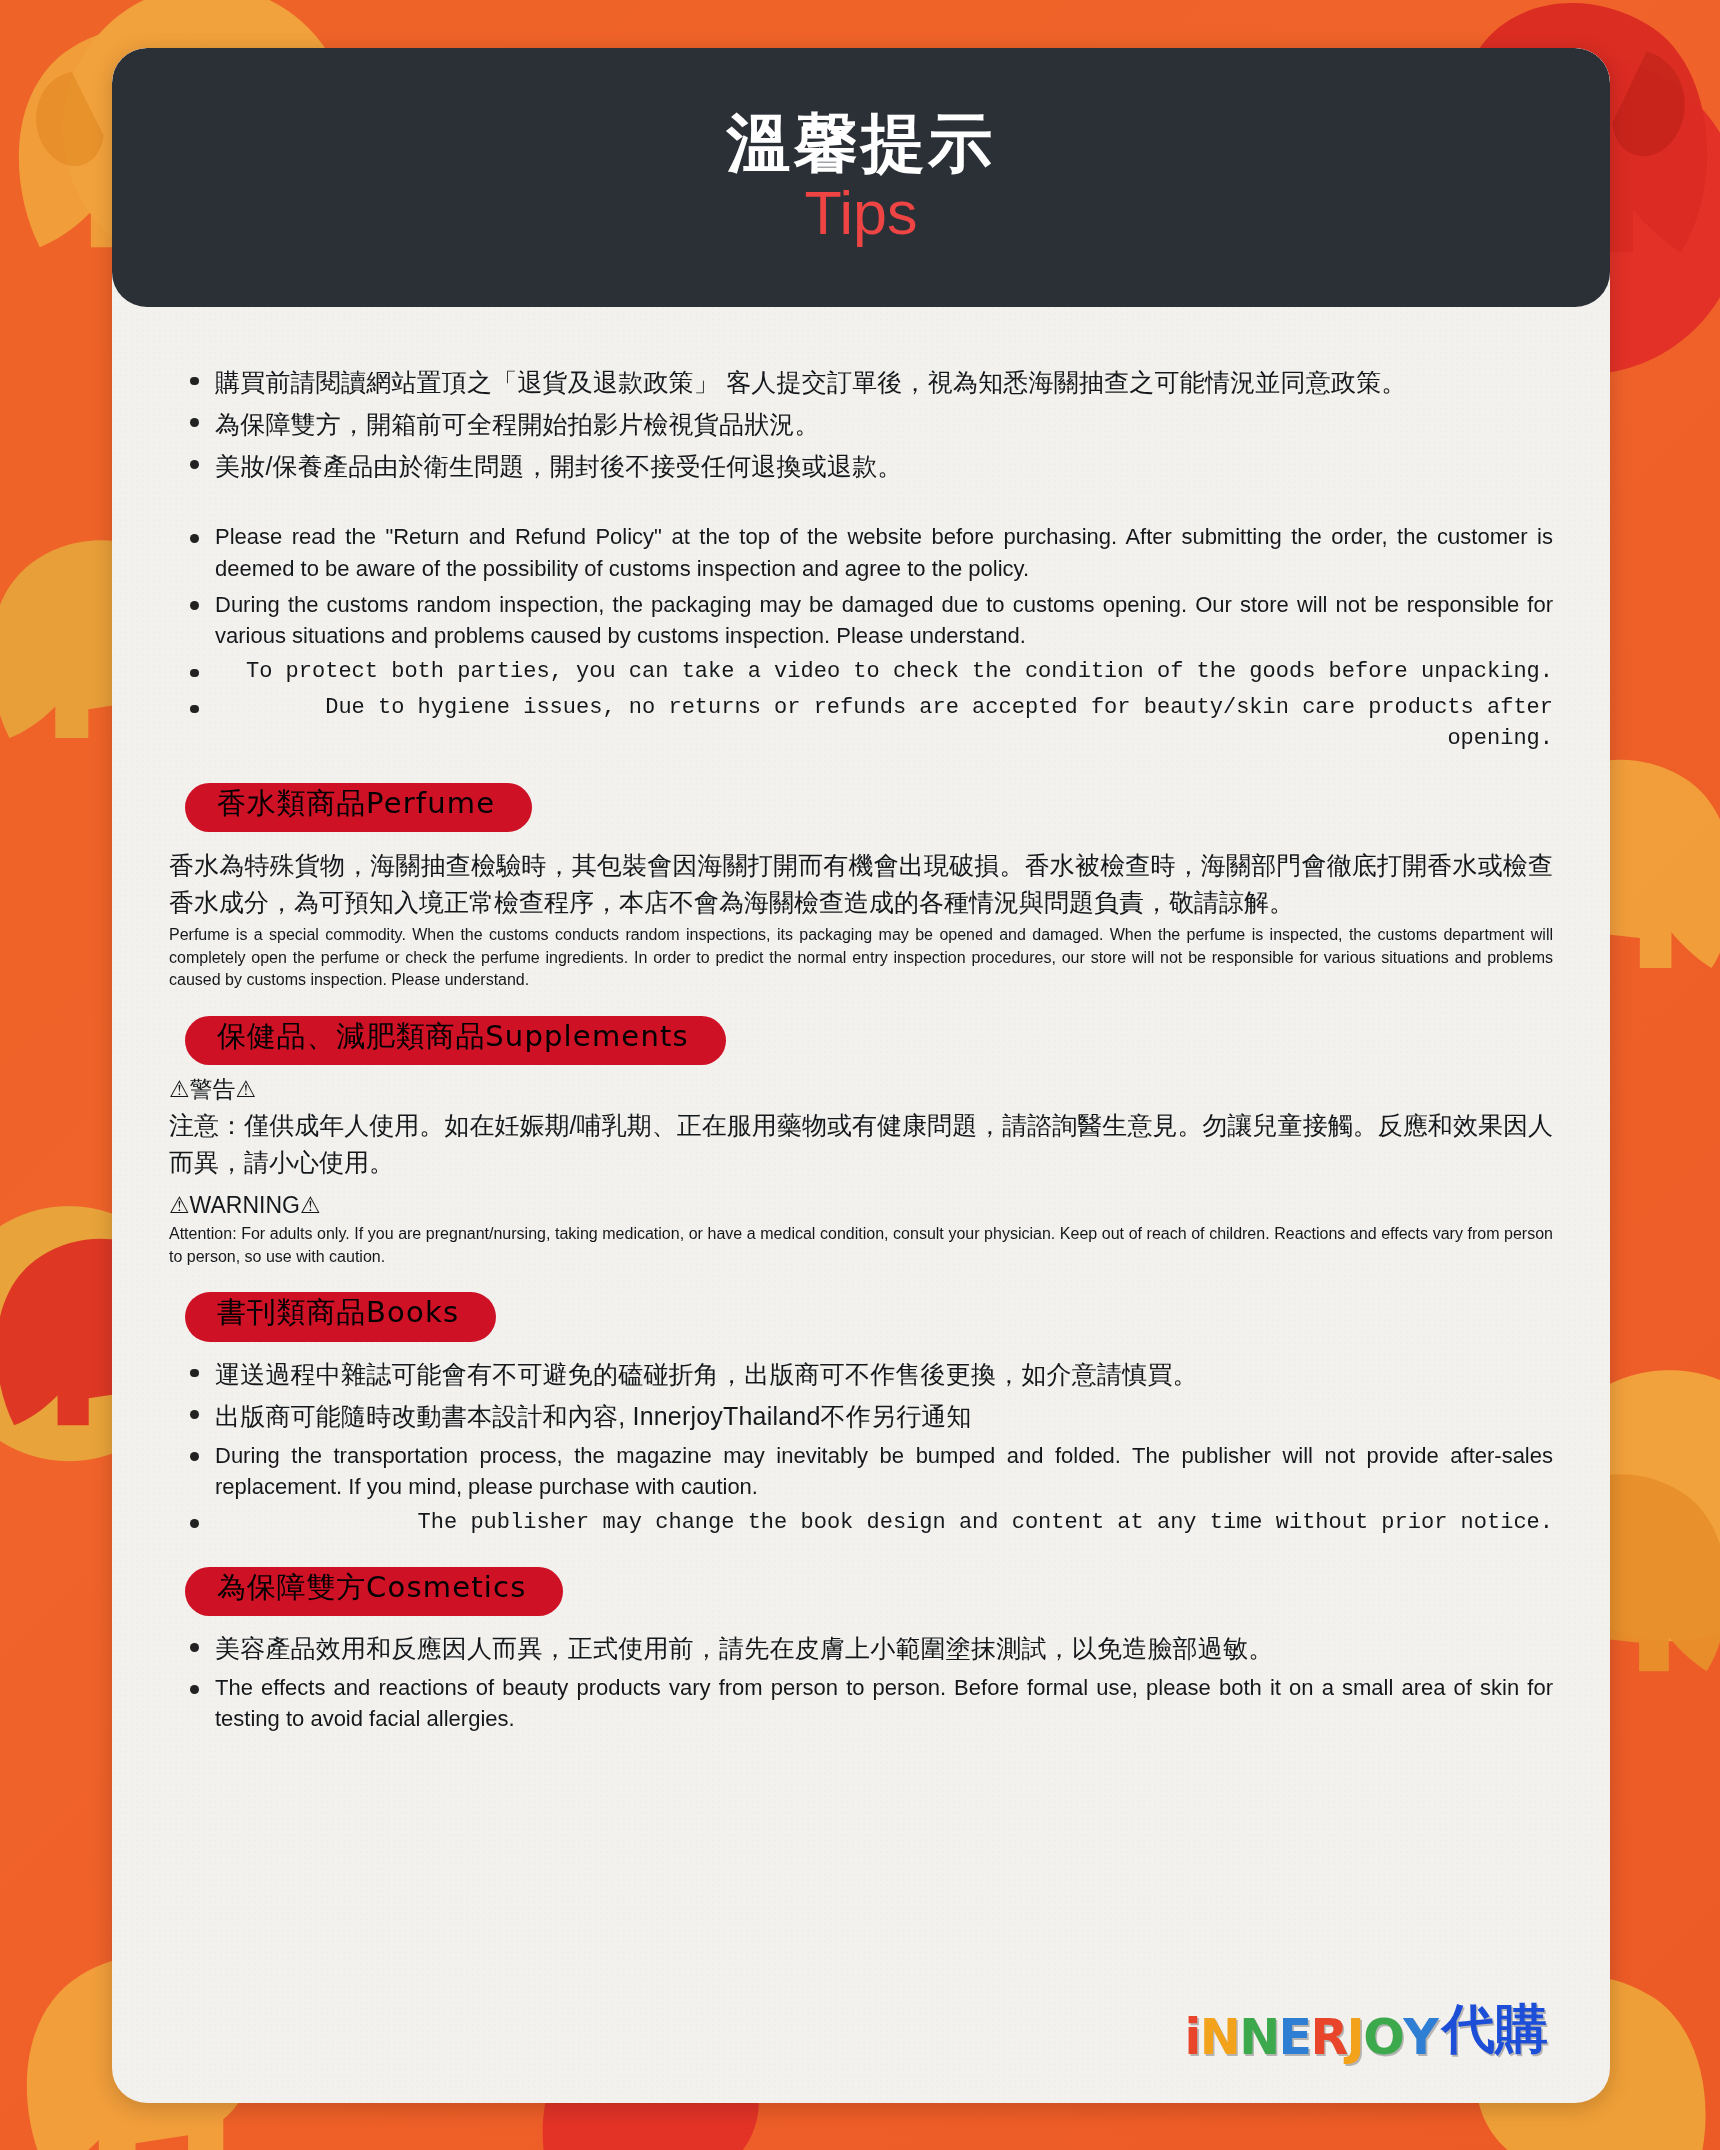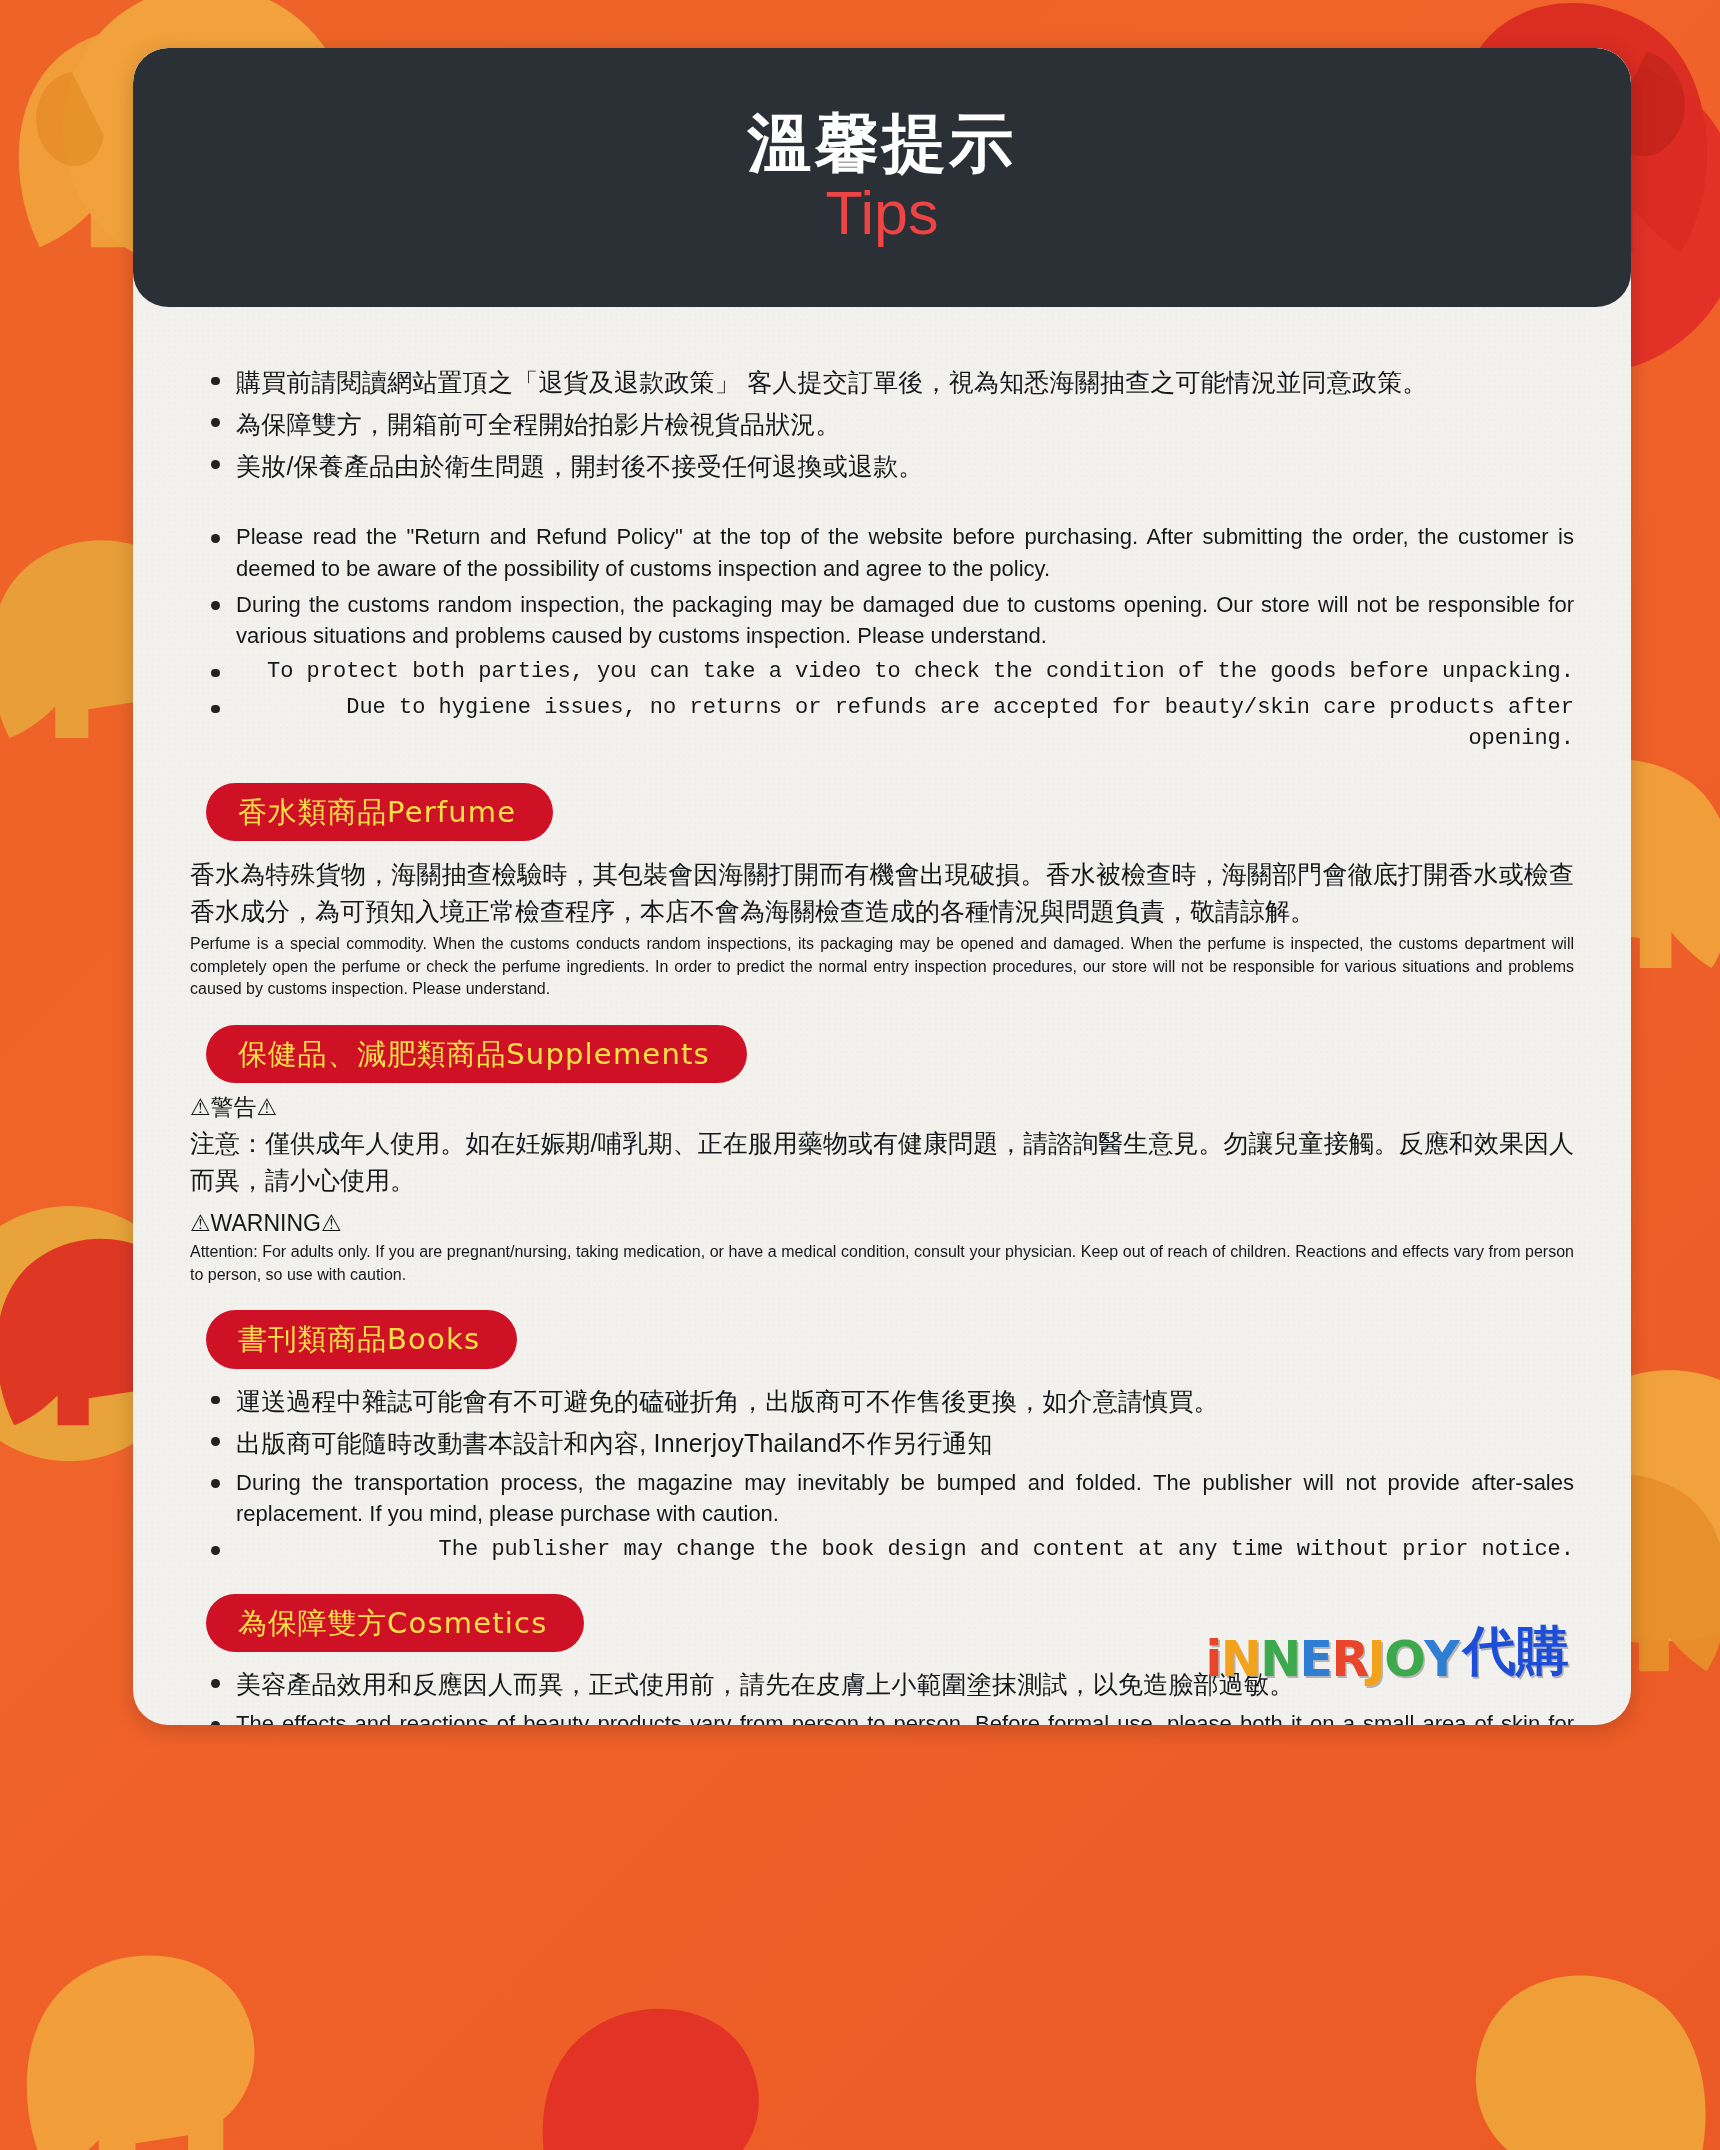--- a/index.html
+++ b/index.html
@@ -28,26 +28,25 @@
     position: absolute;
     opacity: 0.95;
   }
 
   
   #card {
     position: absolute;
     left: 112px;
     top: 48px;
     width: 1498px;
-    height: 1677px;
+    height: 2055px;
     background: #F2F1EE;
     border-radius: 35px;
     box-shadow: 0 4.8px 21px rgba(0,0,0,0.18);
     overflow: hidden;
-    margin-left: 21px;
   }
   #card::after {
     
     content: "";
     position: absolute;
     inset: 0;
     pointer-events: none;
     background-image:
       radial-gradient(rgba(0,0,0,0.035) 0.8px, transparent 0.8px),
       radial-gradient(rgba(255,255,255,0.5) 0.8px, transparent 0.8px);
@@ -130,23 +129,23 @@
     text-align: justify;
   }
   .en-nowrap { text-align: right; font-family: Liberation Mono, monospace; }
   .gap-md { height: 32px; }
   .gap-lg { height: 24px; }
 
   
   .pill {
     display: inline-block;
     background: #CF1126;
-    color: #fde047;
+    color: #000000;
     border-radius: 32px;
-    padding: 11px 37px 11px 32px;
+    padding: 2px 37px 11px 32px;
     font-size: 29px;
     line-height: 1.25;
     letter-spacing: 0.8px;
     margin: 0 0 0 16px;
     white-space: nowrap;
   }
   .pill .latin { font-family: "DejaVu Sans", sans-serif; letter-spacing: 1.2px; }
 
   .para-cn {
     font-size: 25px;

